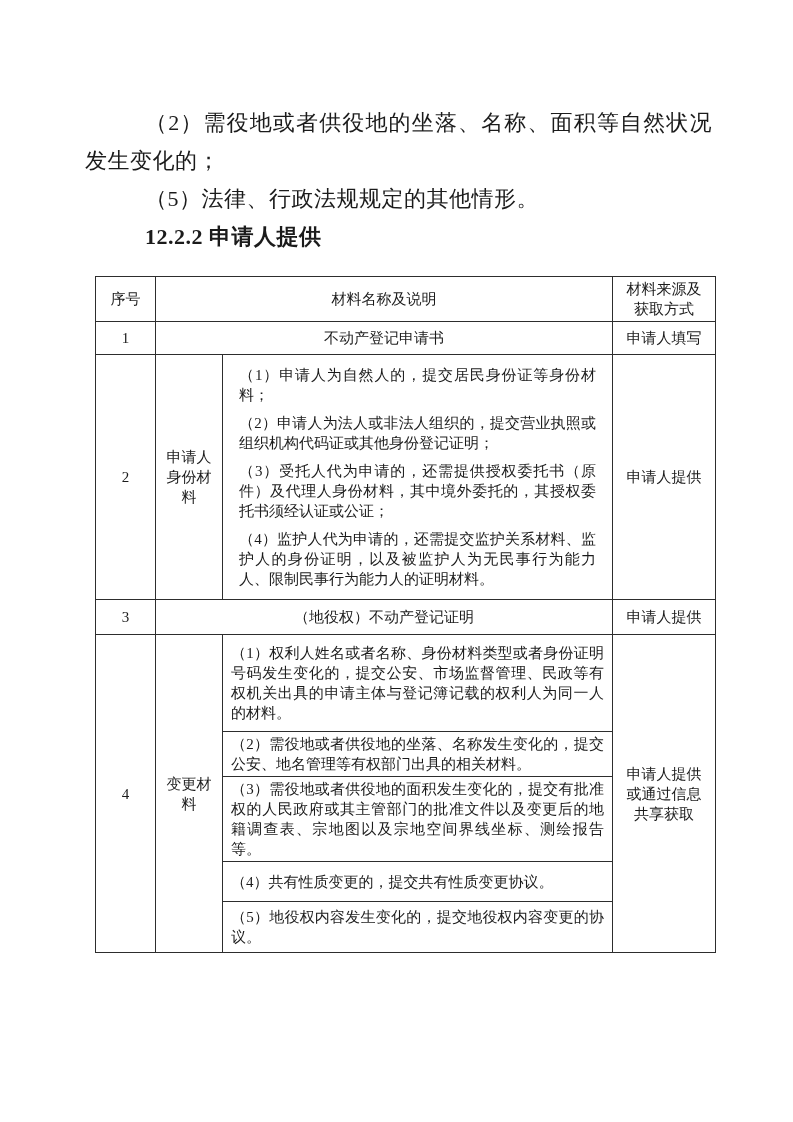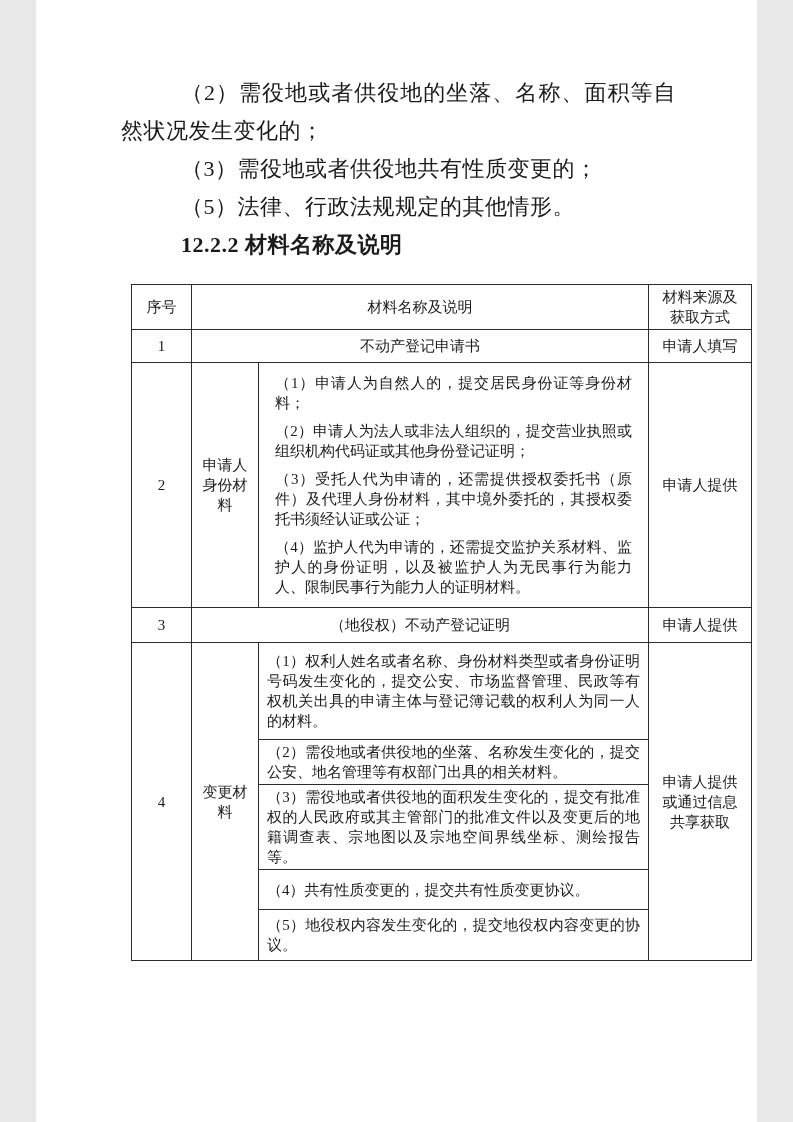--- a/index.html
+++ b/index.html
@@ -2,29 +2,29 @@
 <html><head>
 <meta charset="utf-8">
 <style>
   html, body {
     margin: 0;
     padding: 0;
     background: #e8e8e8;
   }
   .page {
     position: relative;
-    width: 721px;
+    width: 793px;
     height: 1122px;
     margin: 0 auto;
     background: #ffffff;
     font-family: "Liberation Serif", "DejaVu Serif", serif;
     color: #1b1b1b;
     overflow: hidden;
     box-sizing: border-box;
-    padding: 74px 81px 0 85px;
+    padding: 104px 81px 0 85px;
   }
   
   .intro p {
     margin: 0;
     font-size: 22px;
     line-height: 38px;
     text-align: justify;
     text-indent: 60px;
     letter-spacing: 0.5px;
   }
@@ -76,25 +76,24 @@
   }
   td.content .item { margin: 8px; }
 </style>
 </head>
 <body>
 
 <div class="page">
 
   <div class="intro">
     <p>（2）需役地或者供役地的坐落、名称、面积等自然状况发生变化的；</p>
-    <p>（3）需役地或者供役地共有性质变更的；</p>
     <p>（5）法律、行政法规规定的其他情形。</p>
   </div>
 
-  <h3 class="section-heading">12.2.2 材料名称及说明</h3>
+  <h3 class="section-heading">12.2.2 申请人提供</h3>
 
   <table class="materials">
     <colgroup>
       <col class="c1">
         <col class="c2">
         <col class="c3">
         <col class="c4">
     </colgroup>
 
     <tbody>

